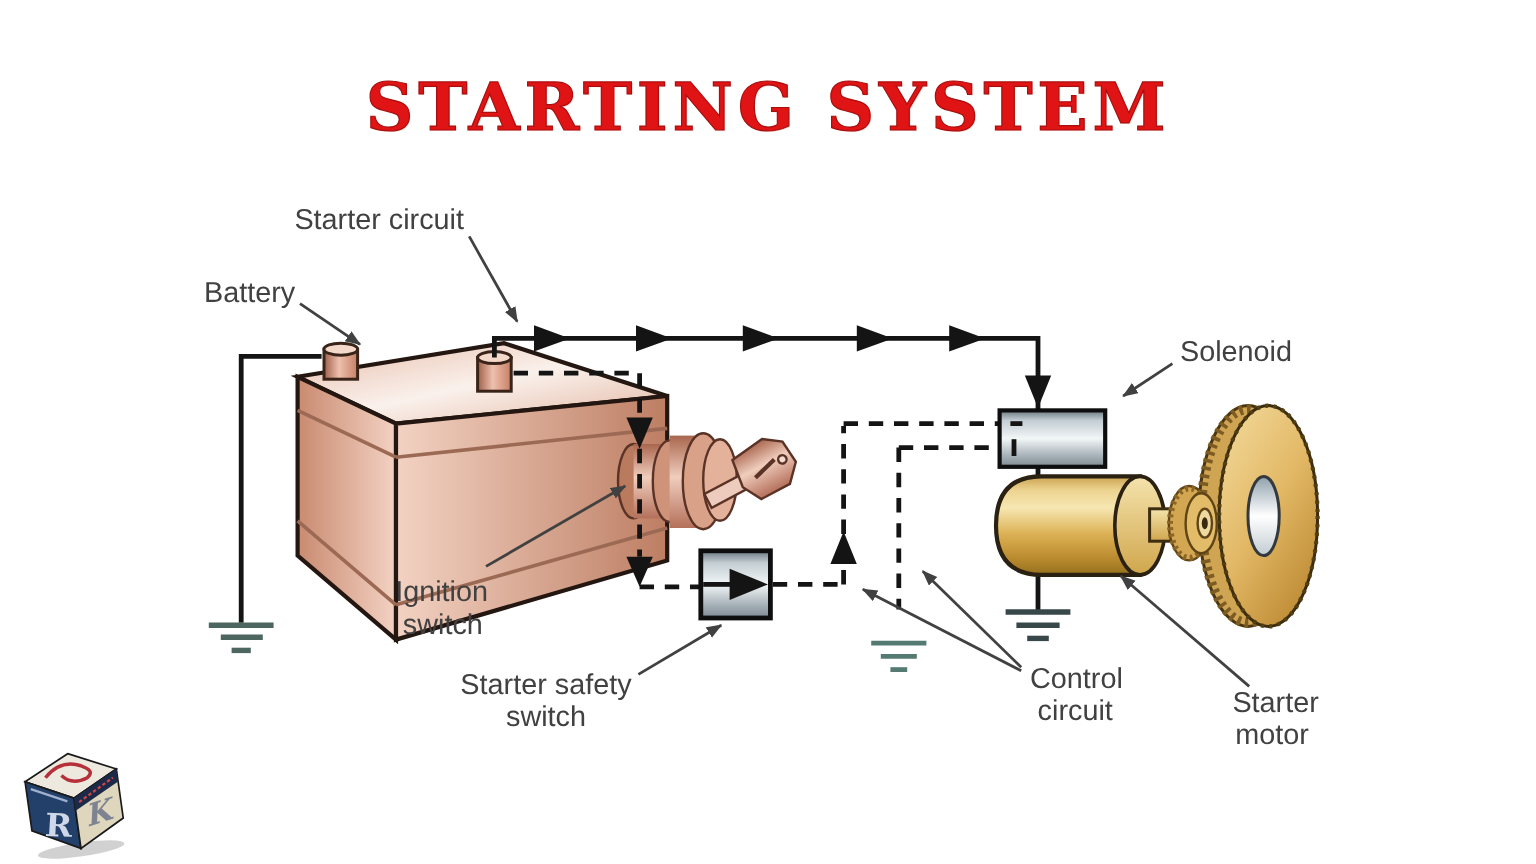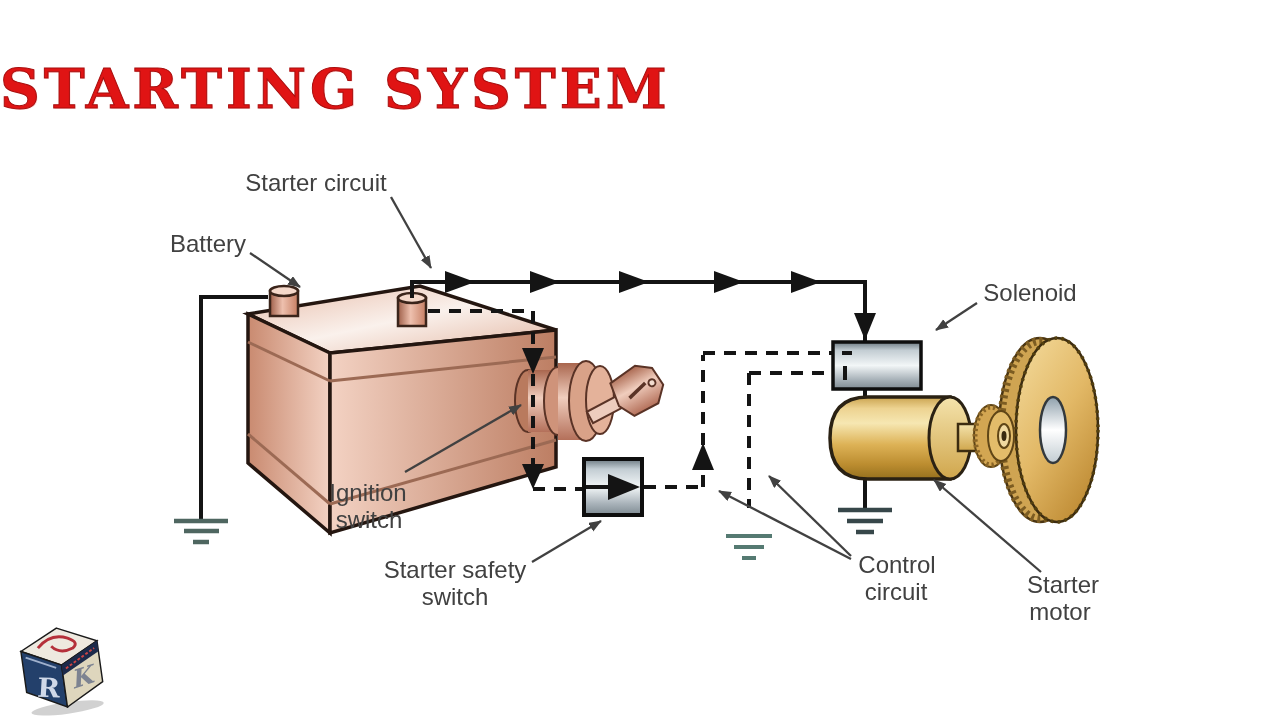--- a/index.html
+++ b/index.html
@@ -1,18 +1,18 @@
 <!DOCTYPE html>
 <html><head>
 <meta charset="utf-8">
 <style>
   html,body{margin:0;padding:0;background:#ffffff;}
   .page{position:relative;width:1280px;height:720px;background:#ffffff;overflow:hidden;
         font-family:"Liberation Sans",sans-serif;}
-  .title{position:absolute;top:56px;left:0;right:0;margin:0;text-align:left;
+  .title{position:absolute;top:56px;left:0;right:0;margin:0;text-align:center;
          font-family:"DejaVu Serif",serif;font-weight:bold;font-size:55px;letter-spacing:4px;
          color:#e01414;-webkit-text-stroke:1px #a80f0f;
          text-shadow:1px 1px 0 #ffd9d9;}
   .diagram{position:absolute;left:0;top:0;width:1280px;height:720px;}
   .logo{position:absolute;left:12px;top:620px;width:100px;height:96px;}
   svg text.lbl{font-family:"Liberation Sans",sans-serif;font-size:24px;fill:#414141;}
   svg text.logoletter{font-family:"DejaVu Serif",serif;font-style:italic;font-weight:bold;}
 </style>
 </head>
 <body>

